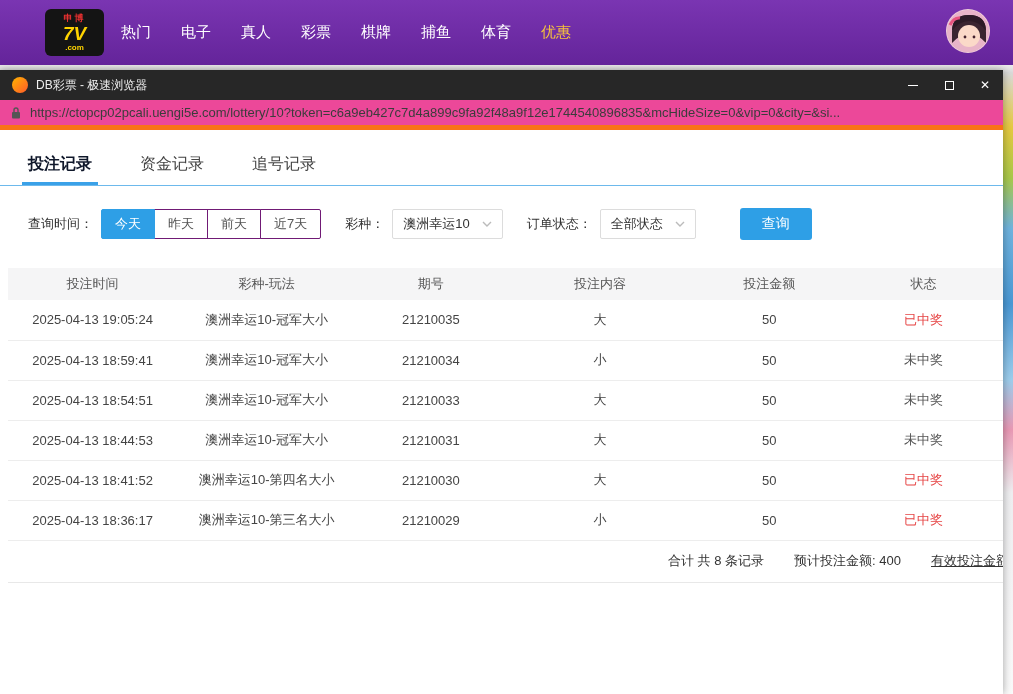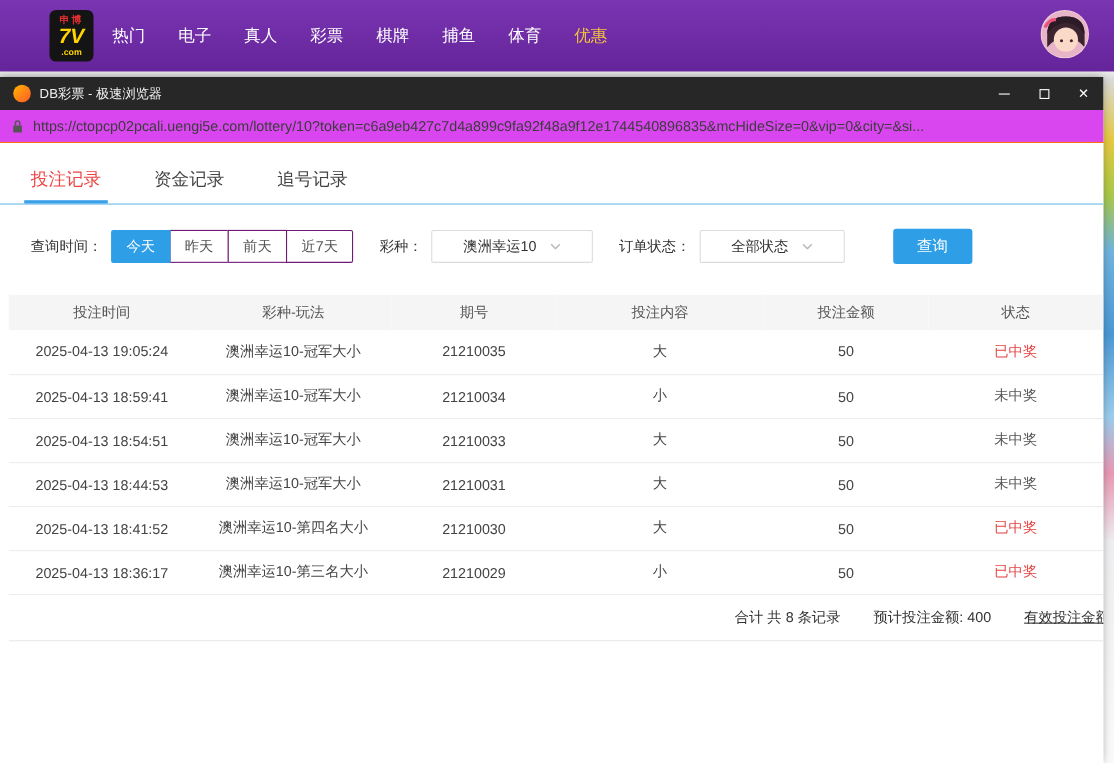--- a/index.html
+++ b/index.html
@@ -22,21 +22,21 @@
       #eeeef0 68%, #fafafa 100%);
   }
 
   
   .site-header {
     position:absolute; top:0; left:0; width:1013px; height:65px;
     background:linear-gradient(180deg,#7a35b2,#64249a);
     display:flex; align-items:center; z-index:3;
   }
   .logo {
-    margin-left:45px; width:40px; height:47px; background:#141414;
+    margin-left:45px; width:59px; height:47px; background:#141414;
     border-radius:6px; display:flex; flex-direction:column;
     align-items:center; justify-content:center; line-height:1; cursor:pointer;
   }
   .logo-top { color:#e83030; font-size:9px; font-weight:bold; letter-spacing:2px; }
   .logo-main { color:#ffd400; font-size:19px; font-weight:800; font-style:italic; margin:1px 0; }
   .logo-suffix { color:#ffd400; font-size:8px; font-weight:bold; }
   .main-nav { display:flex; margin-left:2px; align-items:center; }
   .nav-item { color:#fff; font-size:15px; padding:0 15px; cursor:pointer; white-space:nowrap; }
   .nav-item.highlight { color:#f6c33c; }
   .avatar {
@@ -61,53 +61,53 @@
     background:linear-gradient(135deg,#ffb400,#ff5a2a);
     margin:0 8px 0 12px; flex:0 0 16px;
   }
   .window-title { font-size:12px; color:#efefef; white-space:nowrap; }
   .win-controls { margin-left:auto; display:flex; height:30px; }
   .win-btn { width:36px; height:30px; display:flex; align-items:center; justify-content:center; cursor:pointer; color:#fff; font-size:12px; }
   .min-glyph { width:10px; height:1px; background:#fff; display:block; }
   .max-glyph { width:9px; height:9px; border:1px solid #fff; display:block; }
 
   .addressbar {
-    flex:0 0 30px; height:30px; background:#d946ef; border-bottom:1px solid #f97316;
+    flex:0 0 30px; height:30px; background:#ec4899; border-bottom:5px solid #f97316;
     display:flex; align-items:center; padding:0 10px; overflow:hidden;
   }
   .lock { flex:0 0 12px; display:flex; align-items:center; }
   .url-text { font-size:13px; color:#3c3c3c; margin-left:8px; white-space:nowrap; overflow:hidden; }
 
   .content { flex:1; background:#fff; display:flex; flex-direction:column; overflow:hidden; }
 
   
   .tabbar {
     display:flex; align-items:flex-end; padding:18px 4px 0 4px;
     border-bottom:1px solid #6db9ec; height:56px; flex:0 0 56px; background:#fff;
   }
   .tab { font-size:16px; color:#444; padding:0 24px; height:36px; line-height:30px; cursor:pointer; position:relative; white-space:nowrap; }
-  .tab.active { color:#ef4444; }
+  .tab.active { color:#0f172a;font-weight:bold; }
   .tab.active::after { content:""; position:absolute; left:18px; right:18px; bottom:0; height:3px; background:#3aa1e8; }
 
   
   .filters { display:flex; align-items:center; padding:22px 0 14px 28px; flex:0 0 auto; }
   .flabel { font-size:13px; color:#333; margin-right:8px; white-space:nowrap; }
   .btn-group { display:flex; margin-right:24px; }
   .fbtn {
     height:30px; padding:0 13px; background:#fff; border:1px solid #701a75;
     color:#555; font-size:13px; display:flex; align-items:center; cursor:pointer;
     margin-left:-1px; white-space:nowrap; font-family:inherit;
   }
   .fbtn:first-child { margin-left:0; border-radius:2px 0 0 2px; }
   .fbtn:last-child { border-radius:0 2px 2px 0; }
   .fbtn.active { background:#2e9fe6; border-color:#2e9fe6; color:#fff; position:relative; z-index:1; }
   .select {
     height:30px; border:1px solid #dcdcdc; border-radius:2px; background:#fff;
     display:flex; align-items:center; justify-content:space-between; gap:12px;
-    padding:0 28px; font-size:13px; color:#333; cursor:pointer;
+    padding:0 10px; font-size:13px; color:#333; cursor:pointer;
     margin-right:24px; min-width:96px; white-space:nowrap;
   }
   .query-btn {
     width:72px; height:32px; background:#2e9fe6; color:#fff; border:none;
     border-radius:3px; font-size:14px; cursor:pointer; margin-left:20px; font-family:inherit;
   }
 
   
   .table-wrap { margin:14px 0 0 8px; flex:0 0 auto; }
   table { width:100%; border-collapse:collapse; }

